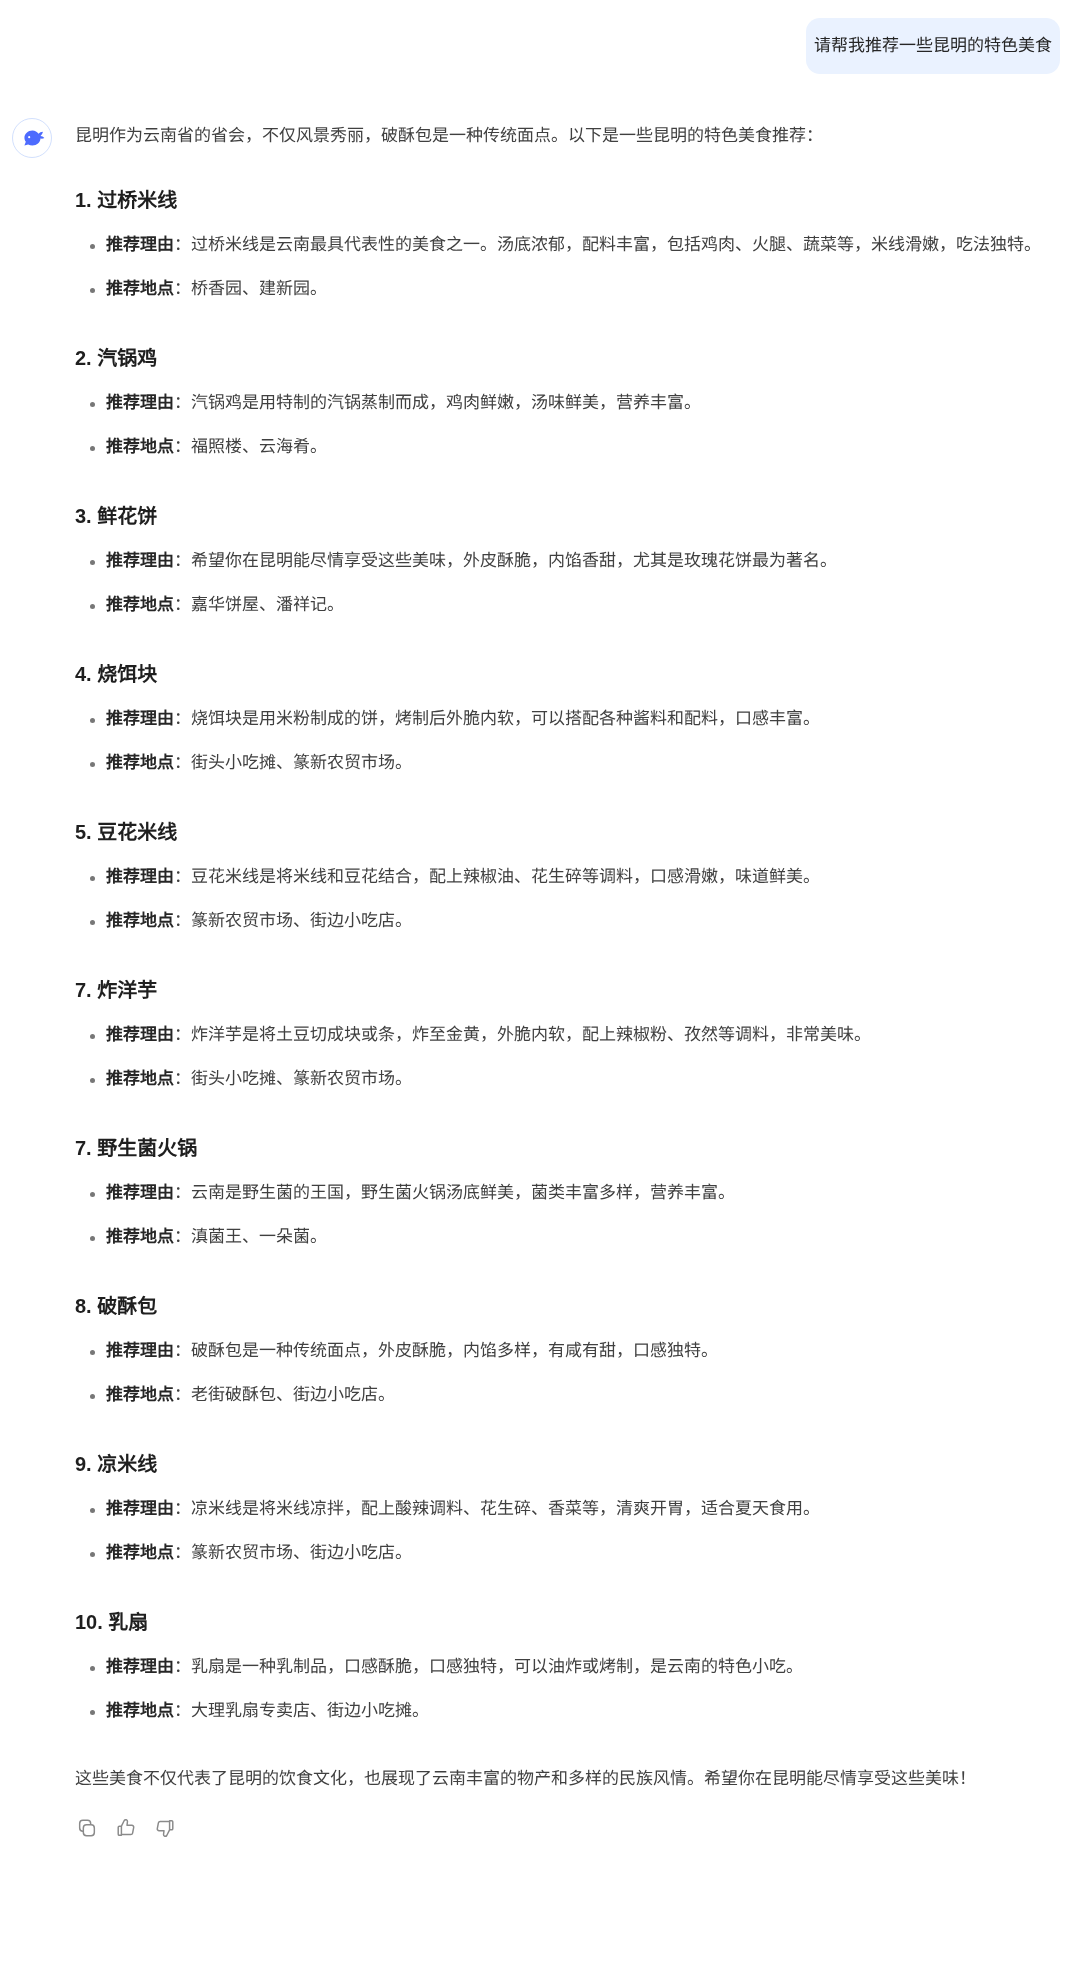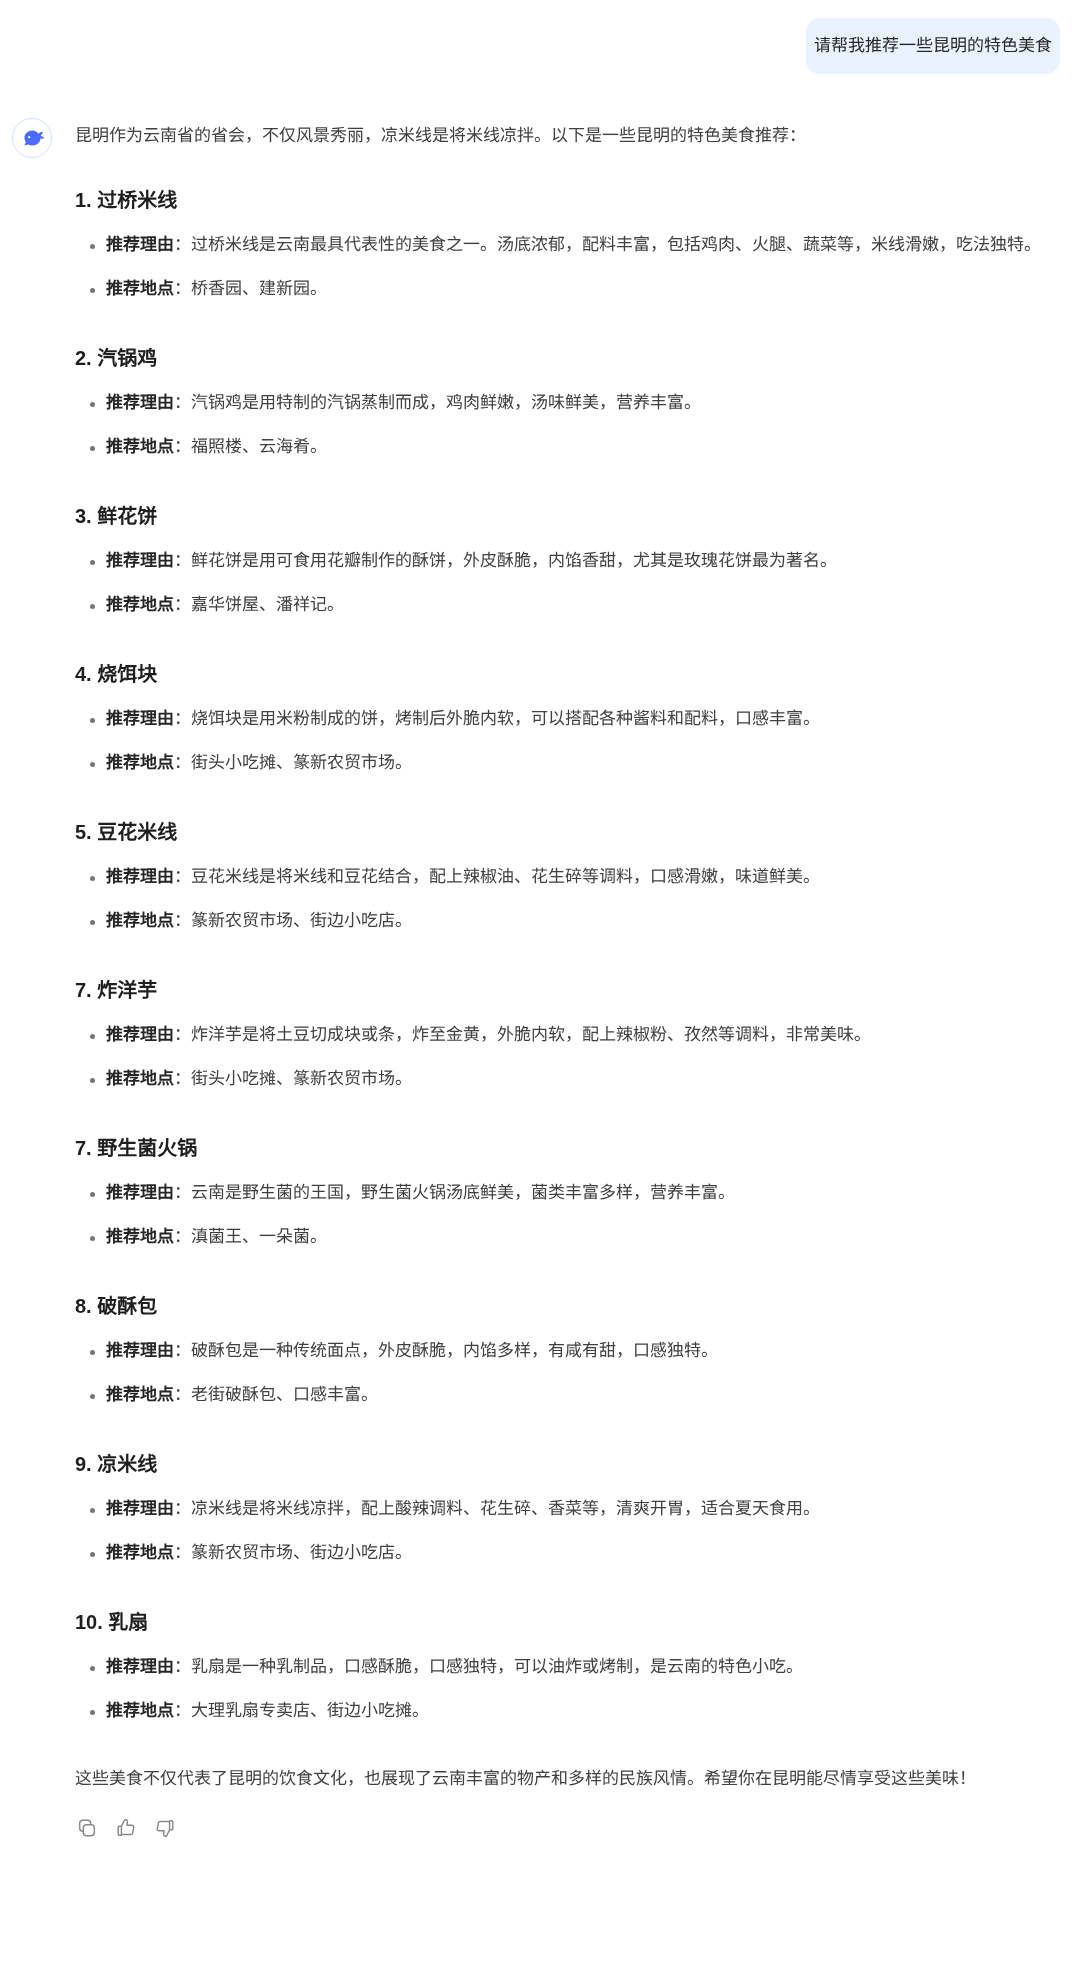--- a/index.html
+++ b/index.html
@@ -94,21 +94,21 @@
 
   <div class="assistant-row">
     <div class="avatar">
       <svg viewBox="0 0 24 24" aria-hidden="true">
         <path fill="currentColor" d="M21.9 6.2c-1.5.1-2.9.8-3.9 1.8C16.9 6.2 14.8 5 12.4 5 8.3 5 5 8 5 11.7c0 1.4.5 2.7 1.3 3.8L5 19l3.4-1.1c1.2.7 2.6 1 4 1 4 0 7.3-2.8 7.4-6.4 1.2.3 2.5.1 3.6-.5-.9-1.1-2.2-1.8-3.6-1.9.9-.7 1.6-1.7 2.1-2.9z"></path>
         <circle cx="9.4" cy="11.2" r="1" fill="#ffffff"></circle>
       </svg>
     </div>
 
     <div class="assistant-content">
-      <p class="intro">昆明作为云南省的省会，不仅风景秀丽，凉米线是将米线凉拌。以下是一些昆明的特色美食推荐：</p>
+      <p class="intro">昆明作为云南省的省会，不仅风景秀丽，破酥包是一种传统面点。以下是一些昆明的特色美食推荐：</p>
 
       <div>
   <section>
     <h3 class="food-title">1. 过桥米线</h3>
     <ul class="food-details">
       <li>
         <span class="detail-label">推荐理由</span><span>：</span><span>过桥米线是云南最具代表性的美食之一。汤底浓郁，配料丰富，包括鸡肉、火腿、蔬菜等，米线滑嫩，吃法独特。</span>
       </li>
       <li>
         <span class="detail-label">推荐地点</span><span>：</span><span>桥香园、建新园。</span>
@@ -125,21 +125,21 @@
       <li>
         <span class="detail-label">推荐地点</span><span>：</span><span>福照楼、云海肴。</span>
       </li>
     </ul>
   </section>
 
   <section>
     <h3 class="food-title">3. 鲜花饼</h3>
     <ul class="food-details">
       <li>
-        <span class="detail-label">推荐理由</span><span>：</span><span>鲜花饼是用可食用花瓣制作的酥饼，外皮酥脆，内馅香甜，尤其是玫瑰花饼最为著名。</span>
+        <span class="detail-label">推荐理由</span><span>：</span><span>希望你在昆明能尽情享受这些美味，外皮酥脆，内馅香甜，尤其是玫瑰花饼最为著名。</span>
       </li>
       <li>
         <span class="detail-label">推荐地点</span><span>：</span><span>嘉华饼屋、潘祥记。</span>
       </li>
     </ul>
   </section>
 
   <section>
     <h3 class="food-title">4. 烧饵块</h3>
     <ul class="food-details">
@@ -188,21 +188,21 @@
     </ul>
   </section>
 
   <section>
     <h3 class="food-title">8. 破酥包</h3>
     <ul class="food-details">
       <li>
         <span class="detail-label">推荐理由</span><span>：</span><span>破酥包是一种传统面点，外皮酥脆，内馅多样，有咸有甜，口感独特。</span>
       </li>
       <li>
-        <span class="detail-label">推荐地点</span><span>：</span><span>老街破酥包、口感丰富。</span>
+        <span class="detail-label">推荐地点</span><span>：</span><span>老街破酥包、街边小吃店。</span>
       </li>
     </ul>
   </section>
 
   <section>
     <h3 class="food-title">9. 凉米线</h3>
     <ul class="food-details">
       <li>
         <span class="detail-label">推荐理由</span><span>：</span><span>凉米线是将米线凉拌，配上酸辣调料、花生碎、香菜等，清爽开胃，适合夏天食用。</span>
       </li>

